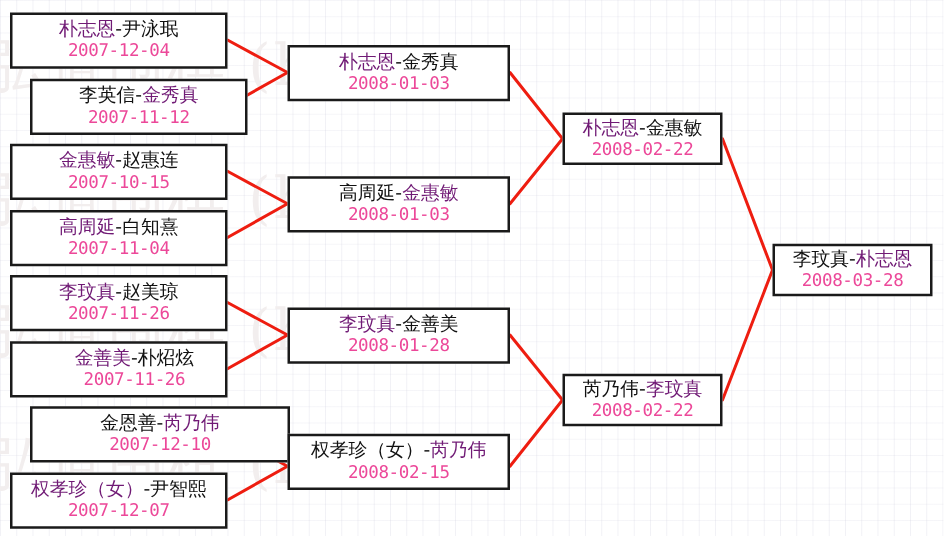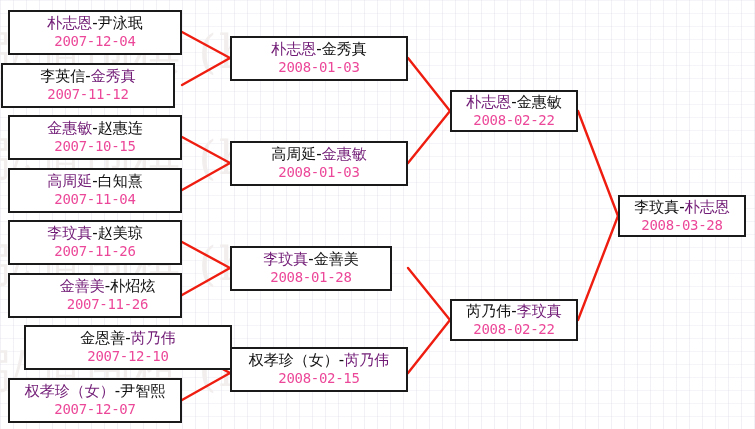--- a/index.html
+++ b/index.html
@@ -122,21 +122,21 @@
     </g>
   </svg>
 
   <div class="match-box" style="left:8px;  top:10px;  width:174px; height:45px;">
     <div class="players">
       <span class="win">朴志恩</span><span class="sep">-</span><span>尹泳珉</span>
     </div>
     <div class="match-date">2007-12-04</div>
   </div>
 
-  <div class="match-box" style="left:1px;  top:63px;  width:174px; height:45px;">
+  <div class="match-box" style="left:24px;  top:63px;  width:174px; height:45px;">
     <div class="players">
       <span>李英信</span><span class="sep">-</span><span class="win">金秀真</span>
     </div>
     <div class="match-date">2007-11-12</div>
   </div>
 
   <div class="match-box" style="left:8px;  top:115px; width:174px; height:45px;">
     <div class="players">
       <span class="win">金惠敏</span><span class="sep">-</span><span>赵惠连</span>
     </div>
@@ -185,21 +185,21 @@
     <div class="match-date">2008-01-03</div>
   </div>
 
   <div class="match-box" style="left:230px; top:141px; width:178px; height:45px;">
     <div class="players">
       <span>高周延</span><span class="sep">-</span><span class="win">金惠敏</span>
     </div>
     <div class="match-date">2008-01-03</div>
   </div>
 
-  <div class="match-box" style="left:230px; top:246px; width:162px; height:45px;">
+  <div class="match-box" style="left:230px; top:246px; width:178px; height:45px;">
     <div class="players">
       <span class="win">李玟真</span><span class="sep">-</span><span>金善美</span>
     </div>
     <div class="match-date">2008-01-28</div>
   </div>
 
   <div class="match-box" style="left:230px; top:347px; width:178px; height:45px;">
     <div class="players">
       <span>权孝珍（女）</span><span class="sep">-</span><span class="win">芮乃伟</span>
     </div>

